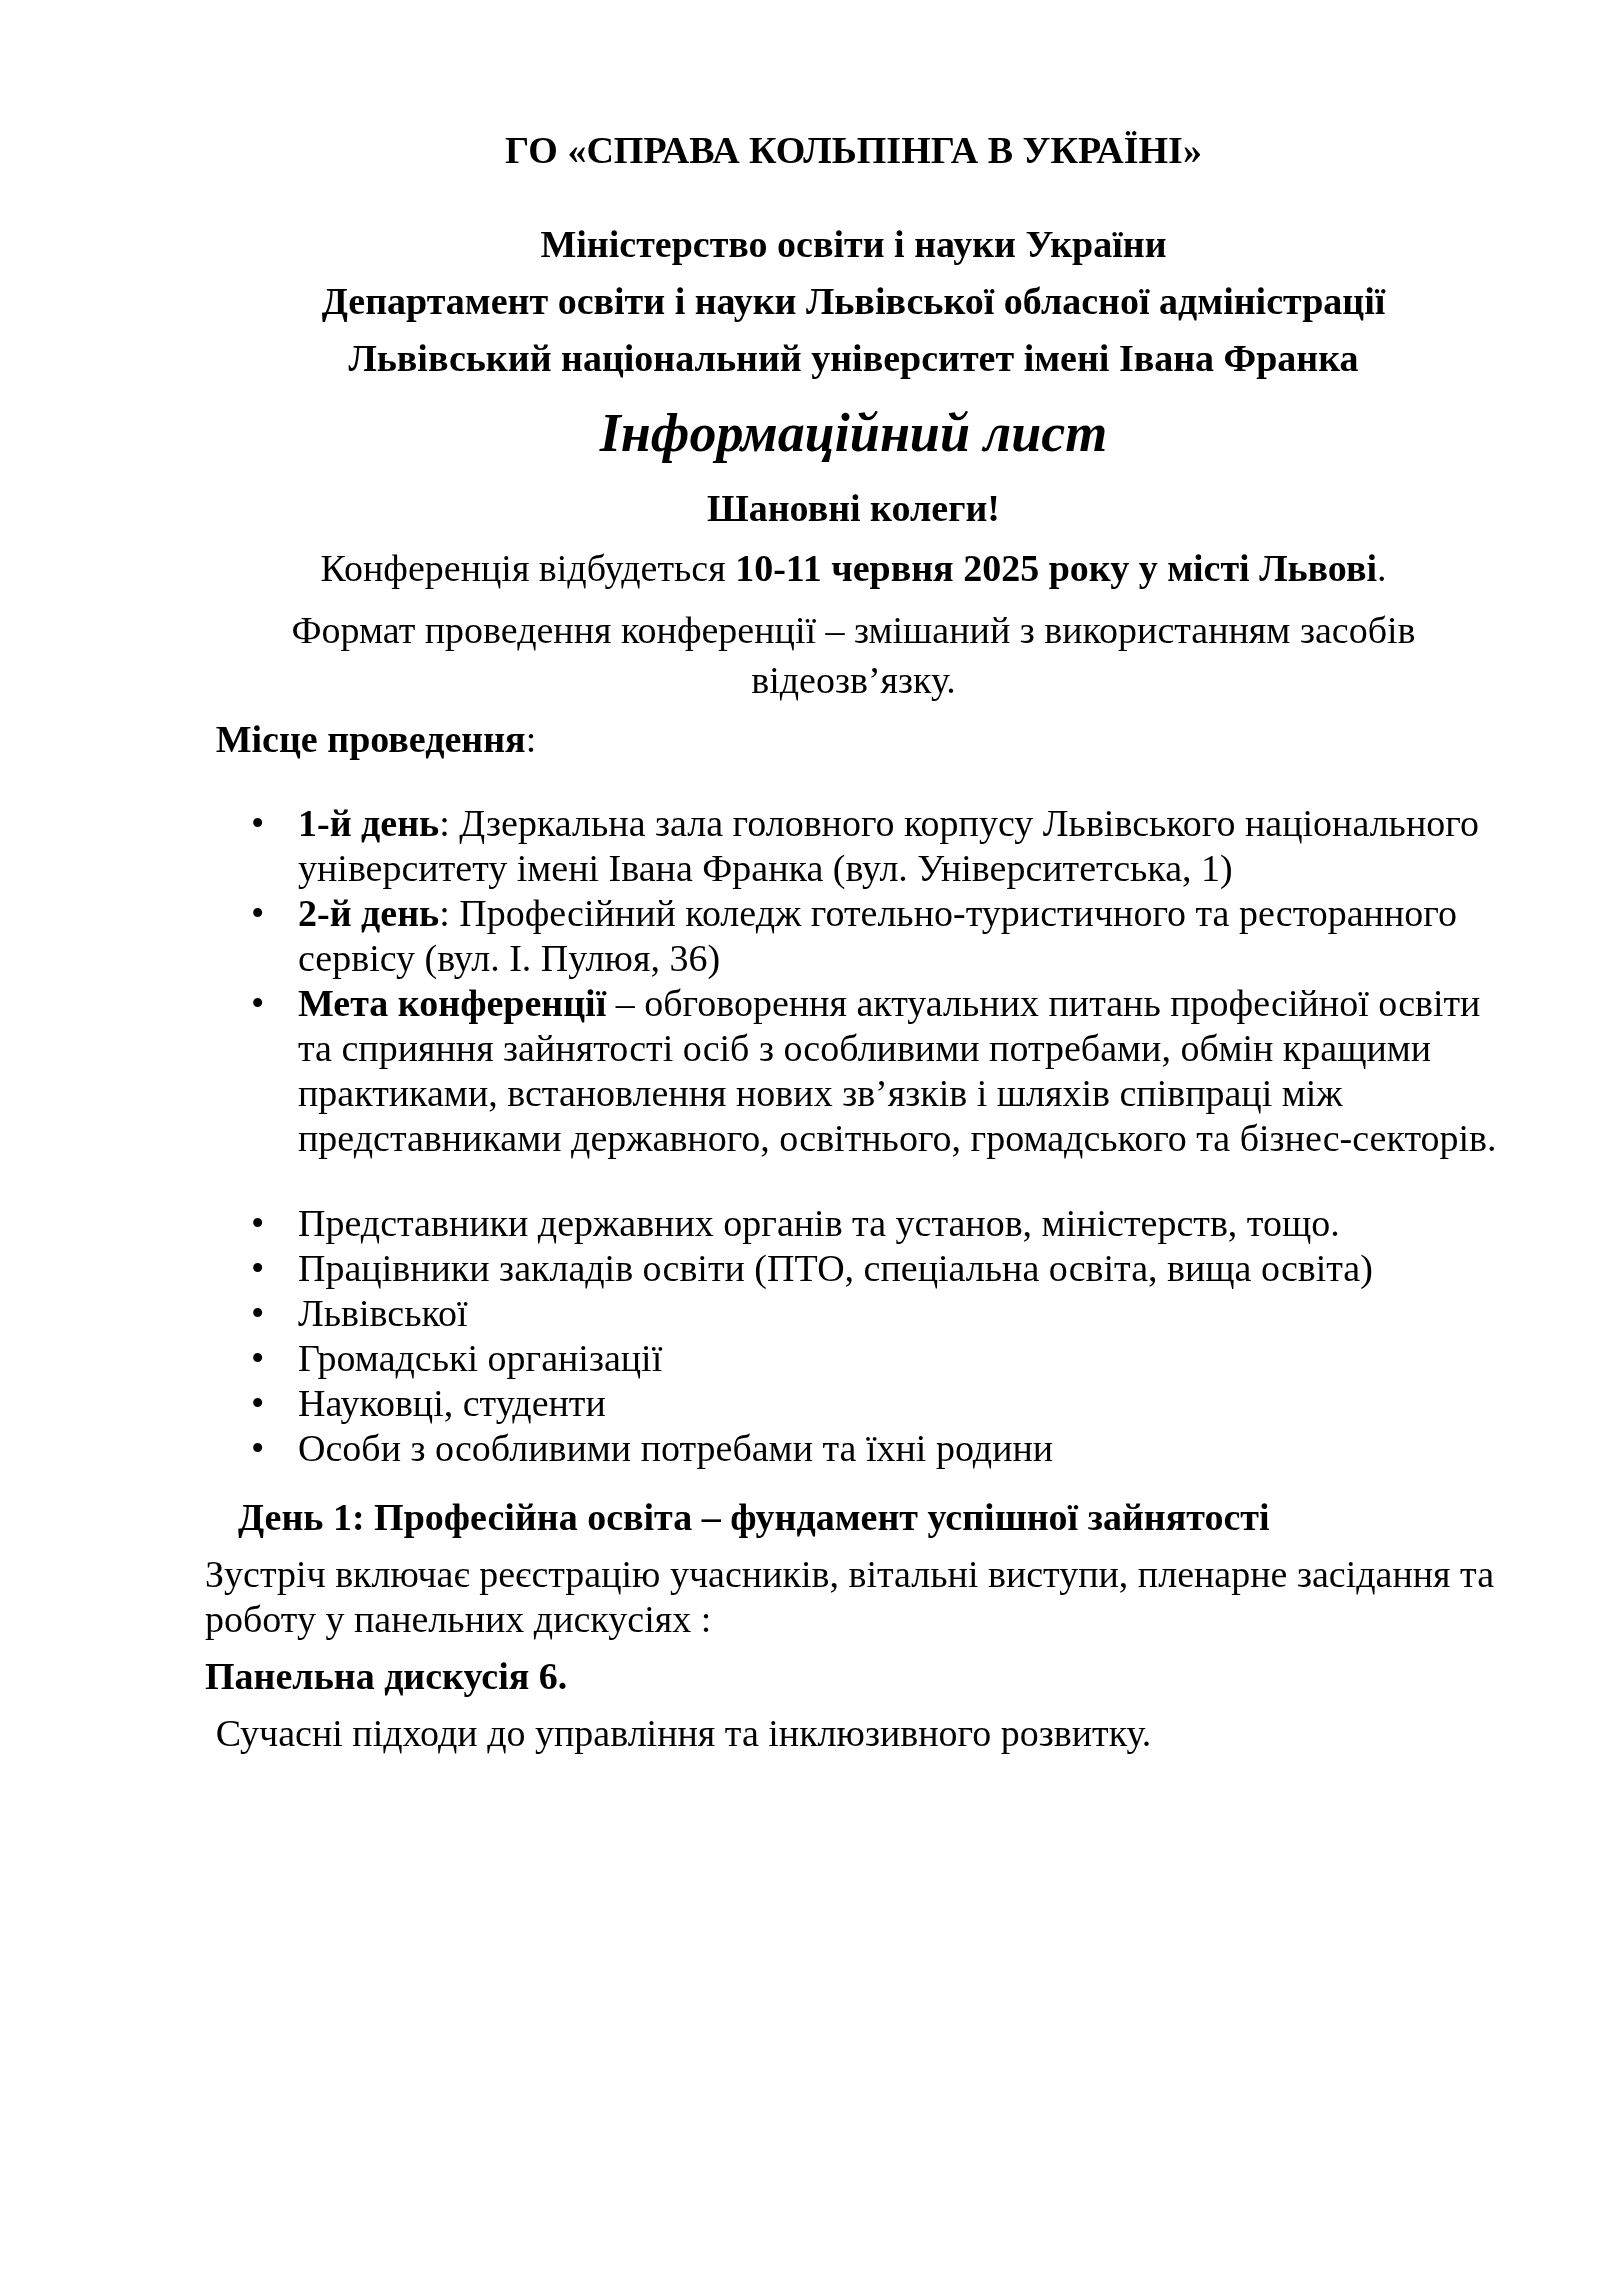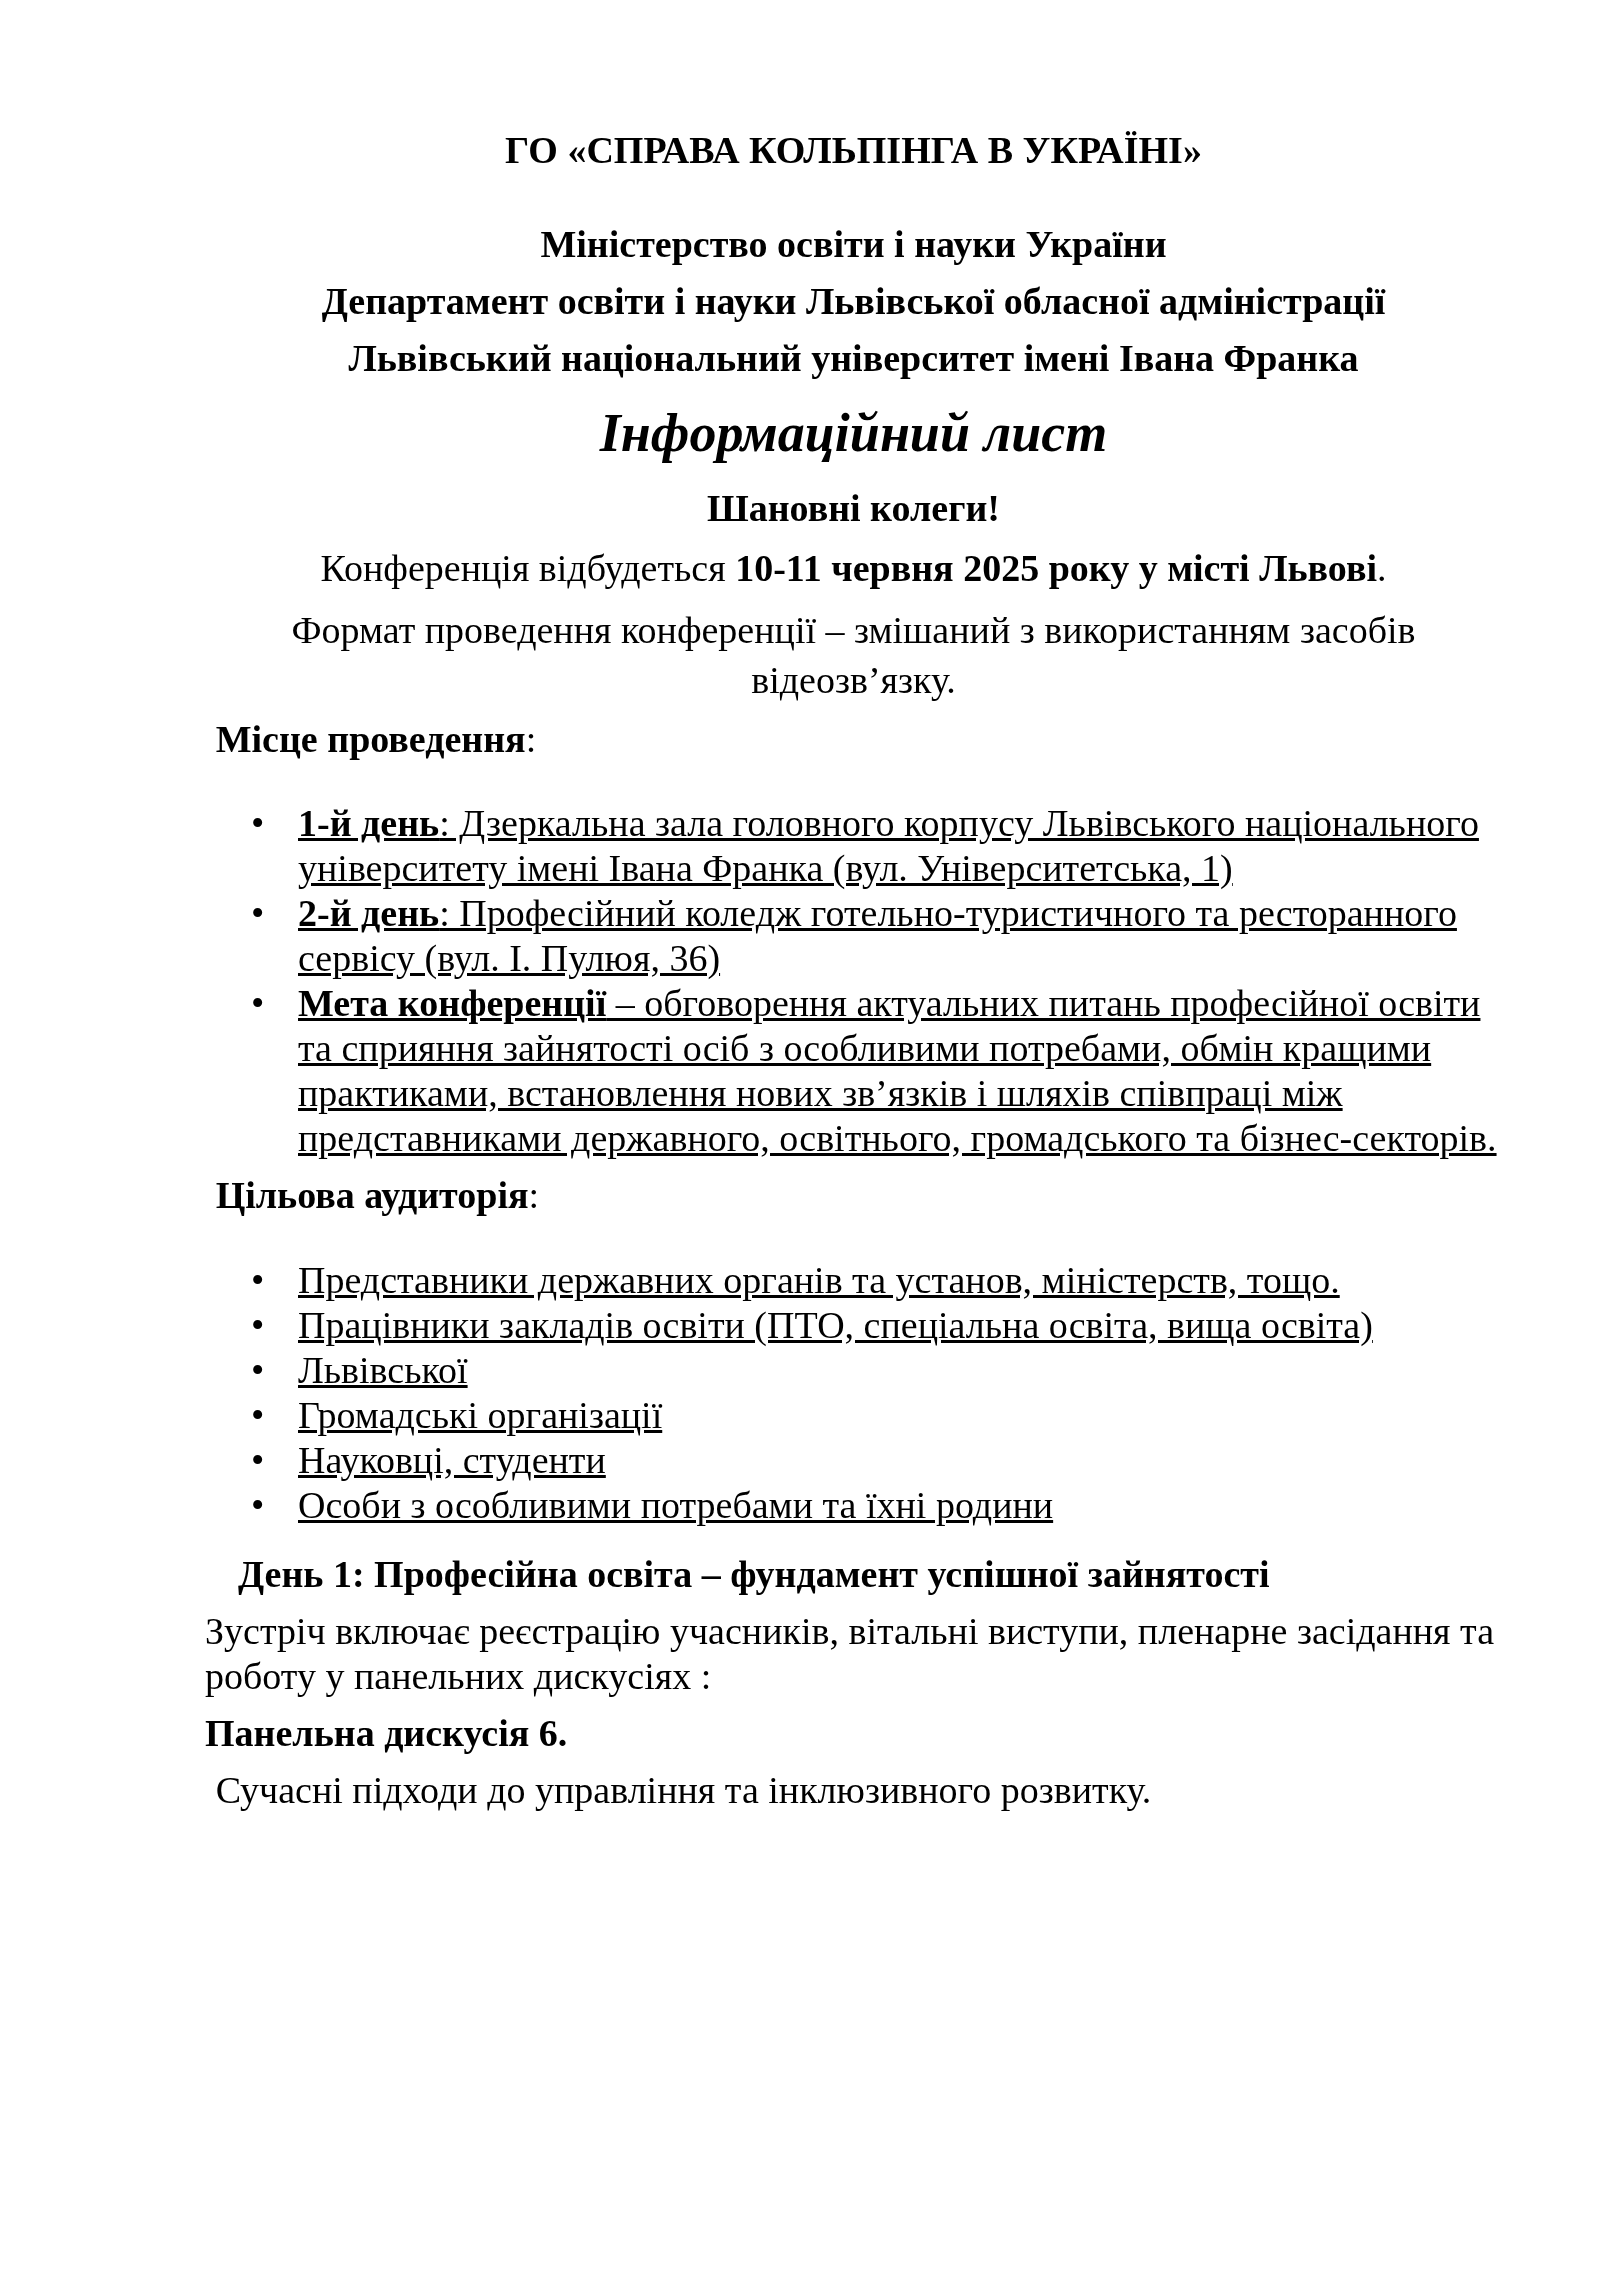--- a/index.html
+++ b/index.html
@@ -47,21 +47,21 @@
   .venue-heading    { margin-top: 33px; }
   .venue-list       { margin-top: 39px; }
   .audience-heading { margin-top: 31px; }
   .audience-list    { margin-top: 40px; }
 
   .li { display: flex; }
   .li .marker {
     flex: 0 0 47px;
     margin-left: 58px;
   }
-  .li .txt { flex: 1; text-decoration: underline; }
+  .li .txt { flex: 1; }
 
   .day1-block   { margin-top: 24px; }
   .day1-heading { padding-left: 33px; font-weight: bold; }
   .panel-topic  { padding-left: 10.7px; }
 </style>
 </head>
 <body>
 
 <div class="page">
 
@@ -99,21 +99,20 @@
     </div>
     <div class="li">
       <span class="marker">•</span>
       <div class="txt"><span class="b">Мета конференції</span><span class="pre"> – обговорення актуальних питань професійної освіти
 та сприяння зайнятості осіб з особливими потребами, обмін кращими
 практиками, встановлення нових зв’язків і шляхів співпраці між
 представниками державного, освітнього, громадського та бізнес-секторів.</span></div>
     </div>
   </div>
 
-  <p class="sec-heading audience-heading"><span class="b">Цільова аудиторія</span><span>:</span></p>
 
   <div class="audience-list">
     <div class="li">
       <span class="marker">•</span>
       <div class="txt">Представники державних органів та установ, міністерств, тощо.</div>
     </div>
     <div class="li">
       <span class="marker">•</span>
       <div class="txt">Працівники закладів освіти (ПТО, спеціальна освіта, вища освіта)</div>
     </div>

